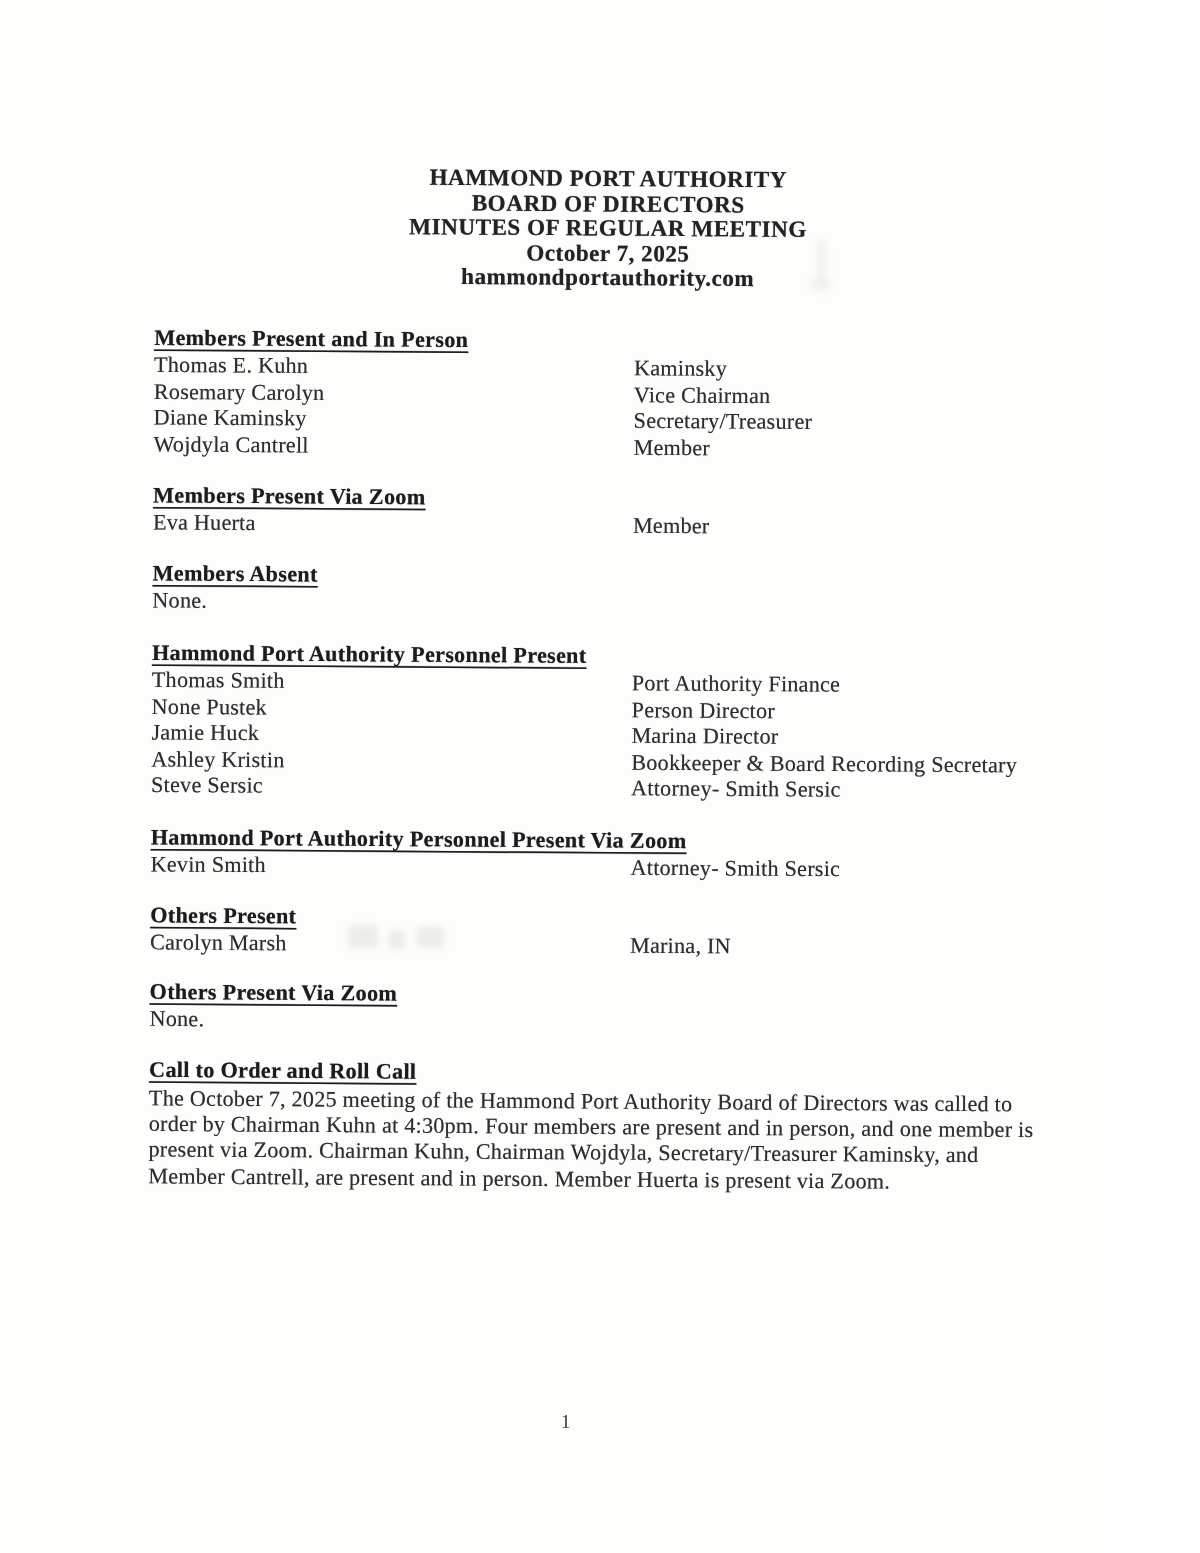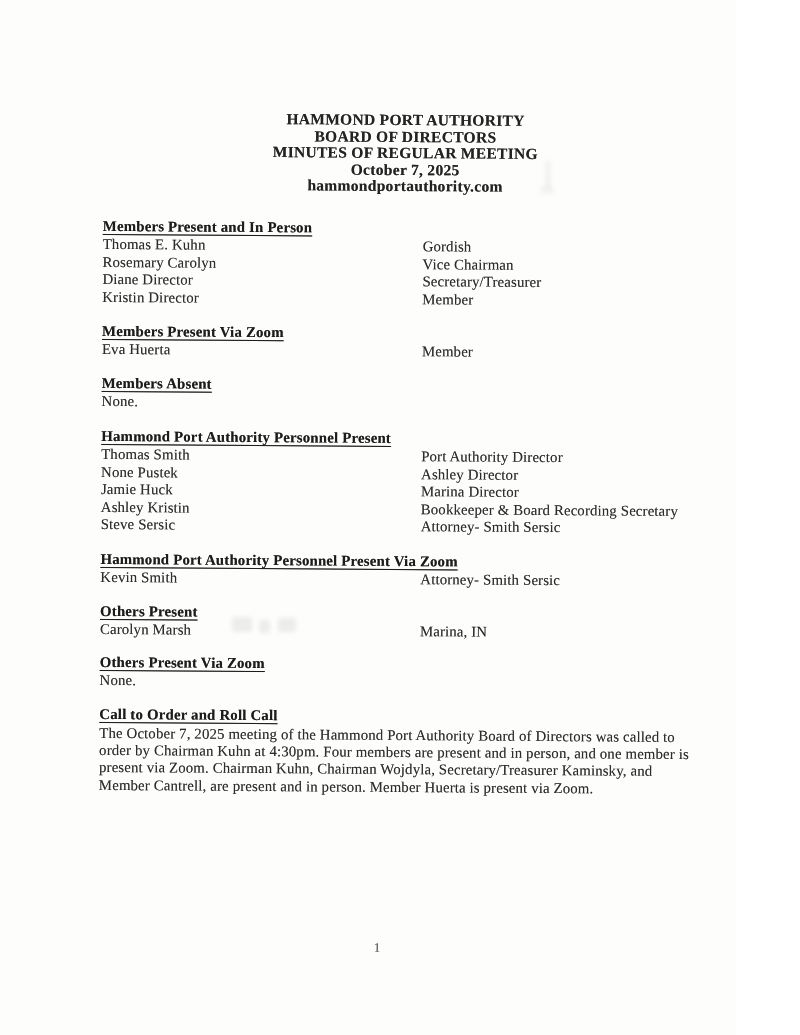--- a/index.html
+++ b/index.html
@@ -96,32 +96,32 @@
       <div>BOARD OF DIRECTORS</div>
       <div>MINUTES OF REGULAR MEETING</div>
       <div>October 7, 2025</div>
       <div>hammondportauthority.com</div>
     </div>
 
     <div class="sec" style="top:220px">
       <div class="heading">Members Present and In Person</div>
       <div class="row">
         <span class="name">Thomas E. Kuhn</span>
-        <span class="role">Gordish</span>
+        <span class="role">Kaminsky</span>
       </div>
       <div class="row">
         <span class="name">Rosemary Carolyn</span>
         <span class="role">Vice Chairman</span>
       </div>
       <div class="row">
-        <span class="name">Diane Director</span>
+        <span class="name">Diane Kaminsky</span>
         <span class="role">Secretary/Treasurer</span>
       </div>
       <div class="row">
-        <span class="name">Kristin Director</span>
+        <span class="name">Wojdyla Cantrell</span>
         <span class="role">Member</span>
       </div>
     </div>
 
     <div class="sec" style="top:325px">
       <div class="heading">Members Present Via Zoom</div>
       <div class="row">
         <span class="name">Eva Huerta</span>
         <span class="role">Member</span>
       </div>
@@ -129,25 +129,25 @@
 
     <div class="sec" style="top:377px">
       <div class="heading">Members Absent</div>
       <div class="note">None.</div>
     </div>
 
     <div class="sec" style="top:430px">
       <div class="heading">Hammond Port Authority Personnel Present</div>
       <div class="row">
         <span class="name">Thomas Smith</span>
-        <span class="role">Port Authority Director</span>
+        <span class="role">Port Authority Finance</span>
       </div>
       <div class="row">
         <span class="name">None Pustek</span>
-        <span class="role">Ashley Director</span>
+        <span class="role">Person Director</span>
       </div>
       <div class="row">
         <span class="name">Jamie Huck</span>
         <span class="role">Marina Director</span>
       </div>
       <div class="row">
         <span class="name">Ashley Kristin</span>
         <span class="role">Bookkeeper &amp; Board Recording Secretary</span>
       </div>
       <div class="row">

